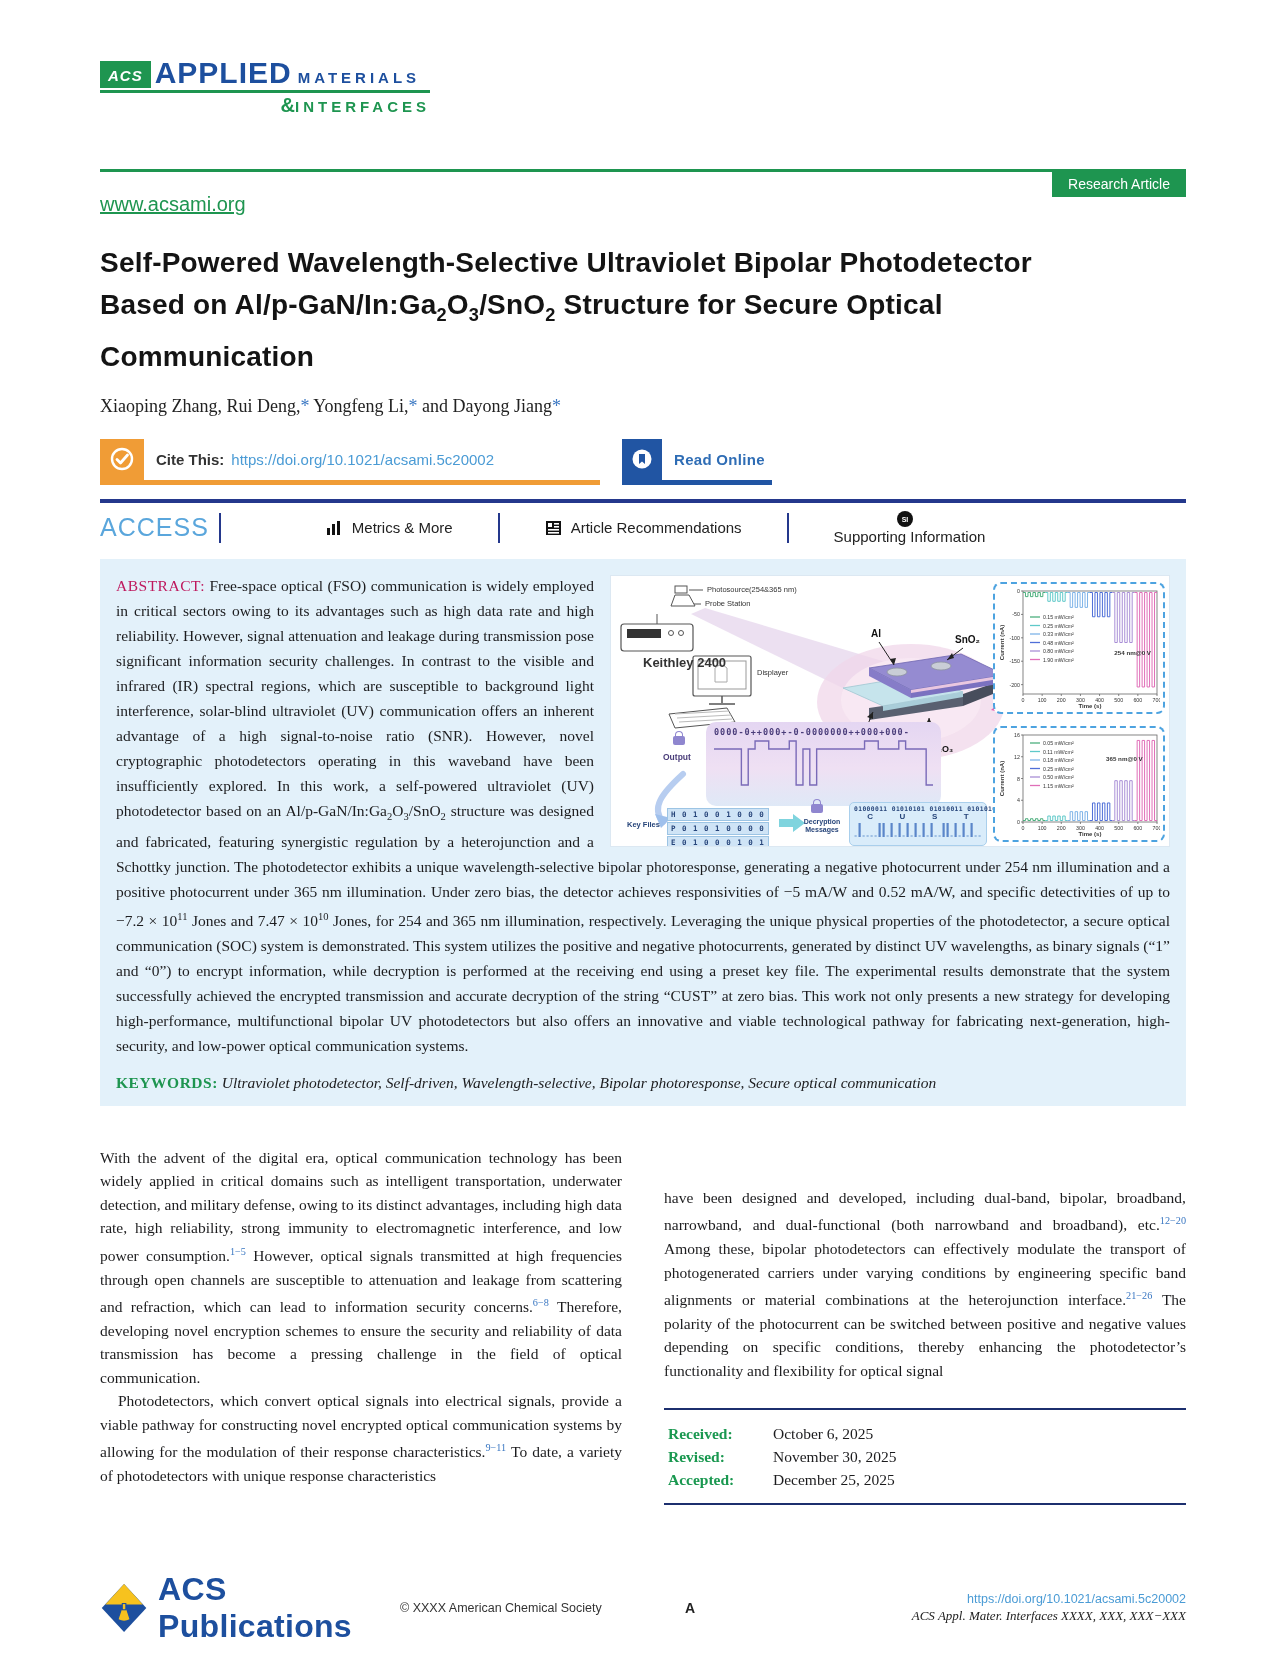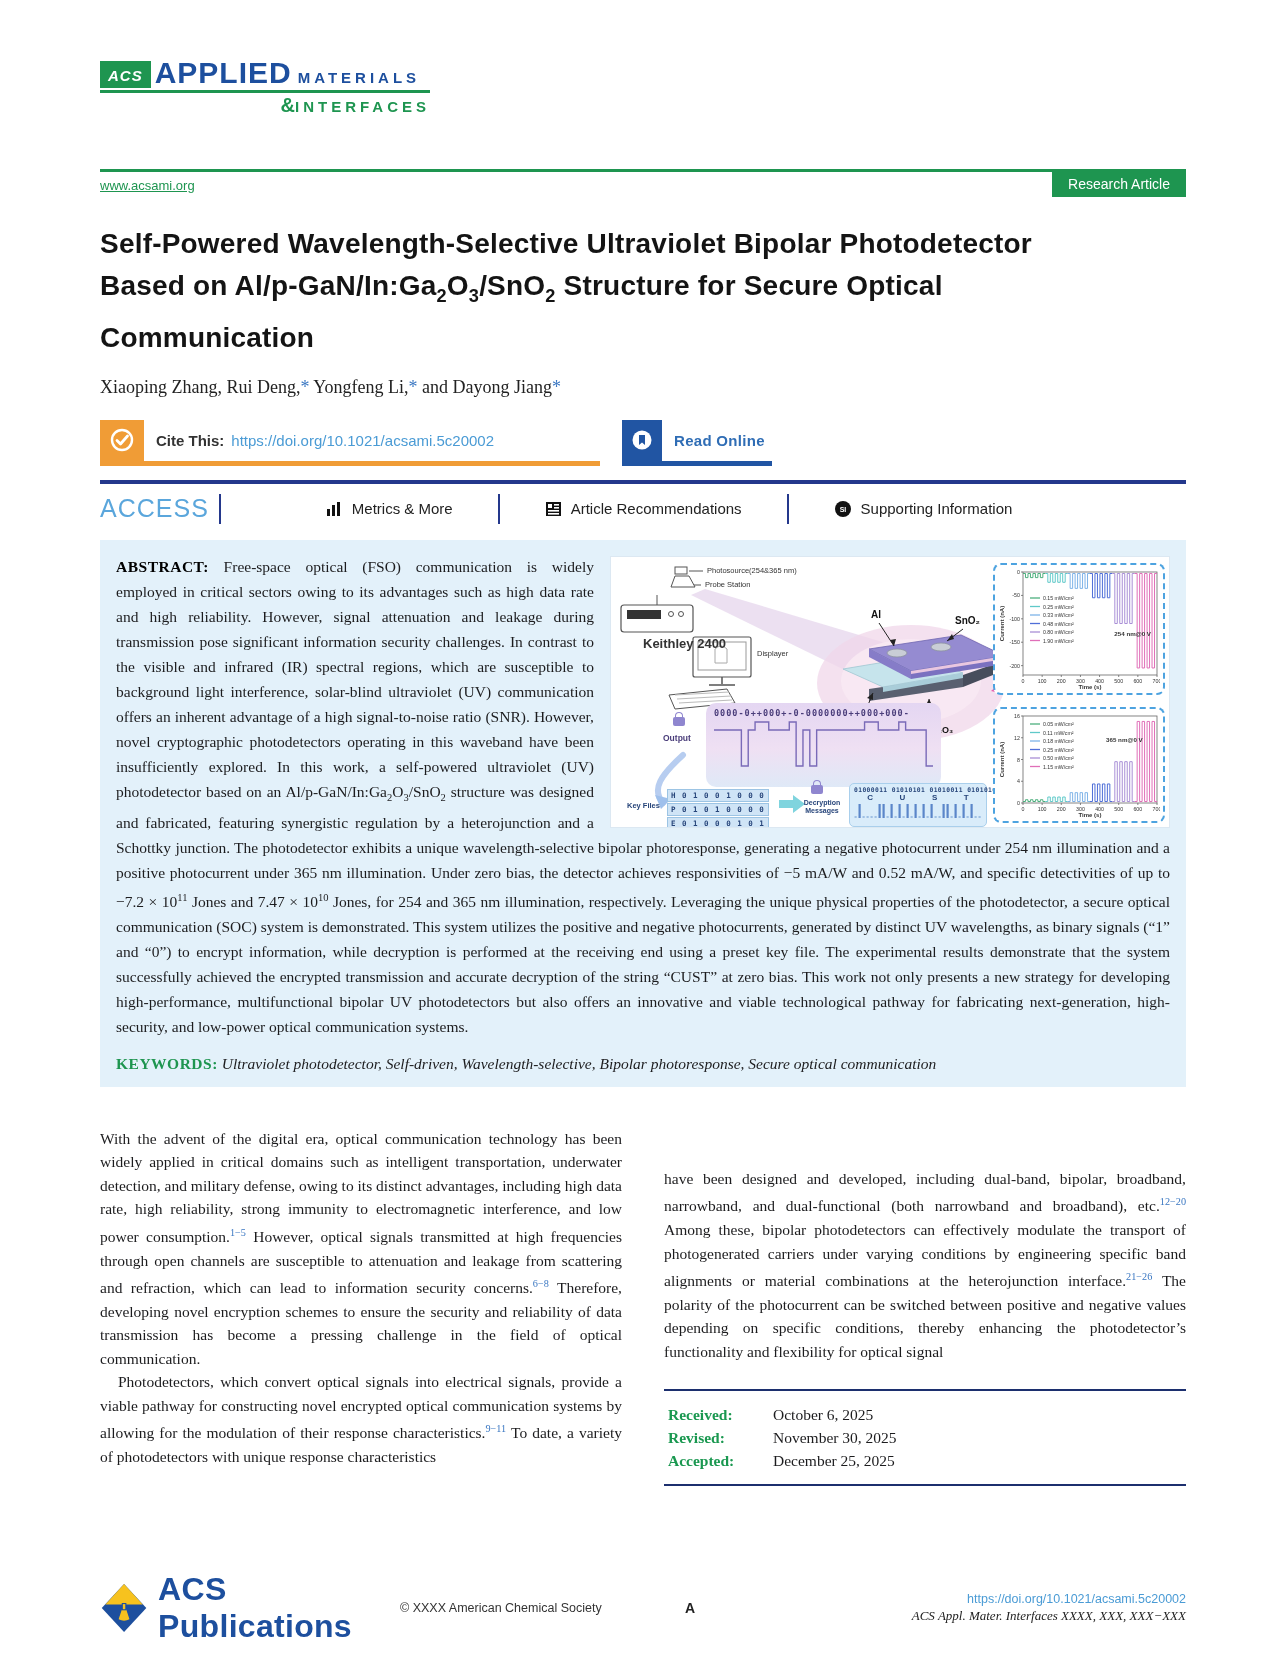--- a/index.html
+++ b/index.html
@@ -21,21 +21,21 @@
   .materials { color:#1d4f9e; font-family:"Liberation Sans",sans-serif; font-weight:bold;
     font-size:15px; letter-spacing:4px; margin-left:6px; padding-bottom:2px;}
   .logo-rule { height:3px; background:#1e9550; margin-top:2px; }
   .logo-row2 { text-align:right; font-family:"Liberation Sans",sans-serif; font-weight:bold;
     color:#1e9550; margin-top:1px; }
   .amp { font-size:20px; } .interfaces { font-size:15px; letter-spacing:4px; }
 
   
   .journal-bar { margin-top:52px; border-top:3px solid #1e9550; display:flex;
     justify-content:space-between; align-items:flex-start; }
-  .site-link { color:#1e9550; font-family:"Liberation Sans",sans-serif; font-size:13px; margin-top:6px; }
+  .site-link { color:#1e9550; font-family:"Liberation Sans",sans-serif; font-size:20px; margin-top:21px; }
   .ra-badge { background:#1e9550; color:#fff; font-family:"Liberation Sans",sans-serif;
     font-size:14px; padding:4px 16px 5px 16px; }
 
   
   .title { margin-top:26px; font-family:"Liberation Sans",sans-serif; font-weight:bold;
     color:#141414; font-size:28px; line-height:42px; max-width:1000px; letter-spacing:.2px;}
   .title sub { font-size:65%; }
   .authors { margin-top:18px; font-size:18px; color:#222; }
   .authors .star { color:#3a77c2; }
 
@@ -57,30 +57,30 @@
 
   .blue-rule { margin-top:14px; height:4px; background:#24388c; }
 
   
   .access-row { display:flex; align-items:center; height:46px; margin-top:2px; }
   .access-word { font-family:"Liberation Sans",sans-serif; font-size:25px; color:#5aa6dc;
     letter-spacing:1px; }
   .vbar { width:2px; height:30px; background:#24388c; margin:0 0 0 10px; }
   .access-item { display:flex; align-items:center; font-family:"Liberation Sans",sans-serif;
     font-size:15px; color:#222; }
-  .ai-1 { margin-left:105px; } .ai-2 { margin-left:0; } .ai-3 { margin-left:0; }
+  .ai-1 { margin-left:105px; } .ai-2 { margin-left:0; } .ai-3 { margin-left:0;flex-direction:column; }
   .sep { width:2px; height:30px; background:#24388c; margin:0 45px; }
   .mini-icon { margin-right:9px; display:inline-flex; }
 
   
   .abstract-box { background:#e3f1fa; margin-top:8px; padding:14px 16px 12px 16px; }
   .figure-wrap { float:right; width:560px; height:272px; margin:2px 0 6px 16px;
     background:#ffffff; position:relative; border:1px solid #dce8f2; overflow:hidden;}
   .abstract-text { font-size:15.5px; line-height:25px; text-align:justify; color:#1c1c1e; }
-  .abstract-label { color:#000000; font-weight:bold; letter-spacing:.5px; }
+  .abstract-label { color:#be185d; font-weight:normal; letter-spacing:.5px; }
   .abstract-text sup { font-size:68%; } .abstract-text sub { font-size:68%; }
   .keywords { clear:none; margin-top:14px; font-size:15.5px; line-height:22px; }
   .kw-label { color:#1e9550; font-weight:bold; letter-spacing:.5px; }
   .kw-text { font-style:italic; }
 
   
   .fig-label { position:absolute; font-family:"Liberation Sans",sans-serif; color:#333; }
   .out-panel { position:absolute; left:95px; top:146px; width:235px; height:84px;
     border-radius:10px; background:linear-gradient(180deg,#e4d6f2 0%,#efe0f3 55%,#dfe9f7 100%); padding:5px 8px; }
   .out-bits { font-family:"DejaVu Sans Mono",monospace; font-size:8.5px; font-weight:bold;

